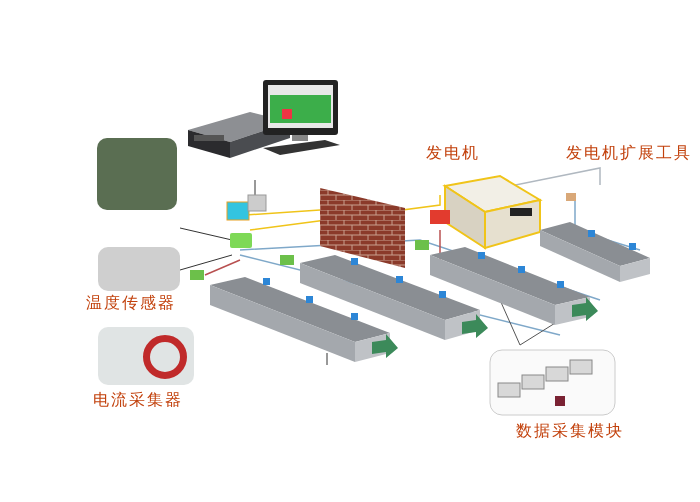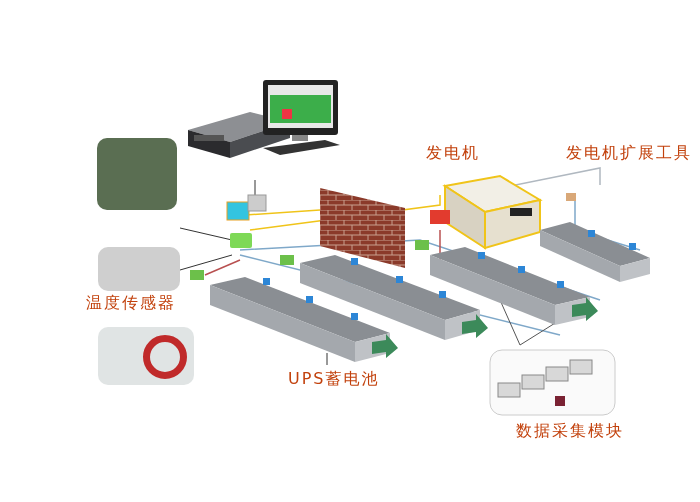--- a/index.html
+++ b/index.html
@@ -124,17 +124,17 @@
   <rect x="555" y="396" width="10" height="10" fill="#7a2233"></rect>
 </svg>
 
 <div class="photo" style="left:97px;top:138px;width:80px;height:72px;background:#5a6e52;"></div>
 <div class="photo" style="left:98px;top:247px;width:82px;height:44px;background:#cfcfcf;"></div>
 <div class="photo" style="left:98px;top:327px;width:96px;height:58px;background:#e0e4e4;">
   <div style="position:absolute;left:45px;top:8px;width:30px;height:30px;border:7px solid #c02a2a;border-radius:50%;"></div>
 </div>
 
 <div class="lbl" style="left:86px;top:293px;">温度传感器</div>
+<div class="lbl" style="left:93px;top:390px;">电流采集器</div>
 <div class="lbl" style="left:426px;top:143px;">发电机</div>
 <div class="lbl" style="left:518px;top:143px;margin-left:48px;">发电机扩展工具</div>
-<div class="lbl" style="left:288px;top:369px;">UPS蓄电池</div>
 <div class="lbl" style="left:516px;top:421px;">数据采集模块</div>
 </div>
 
 </body></html>

